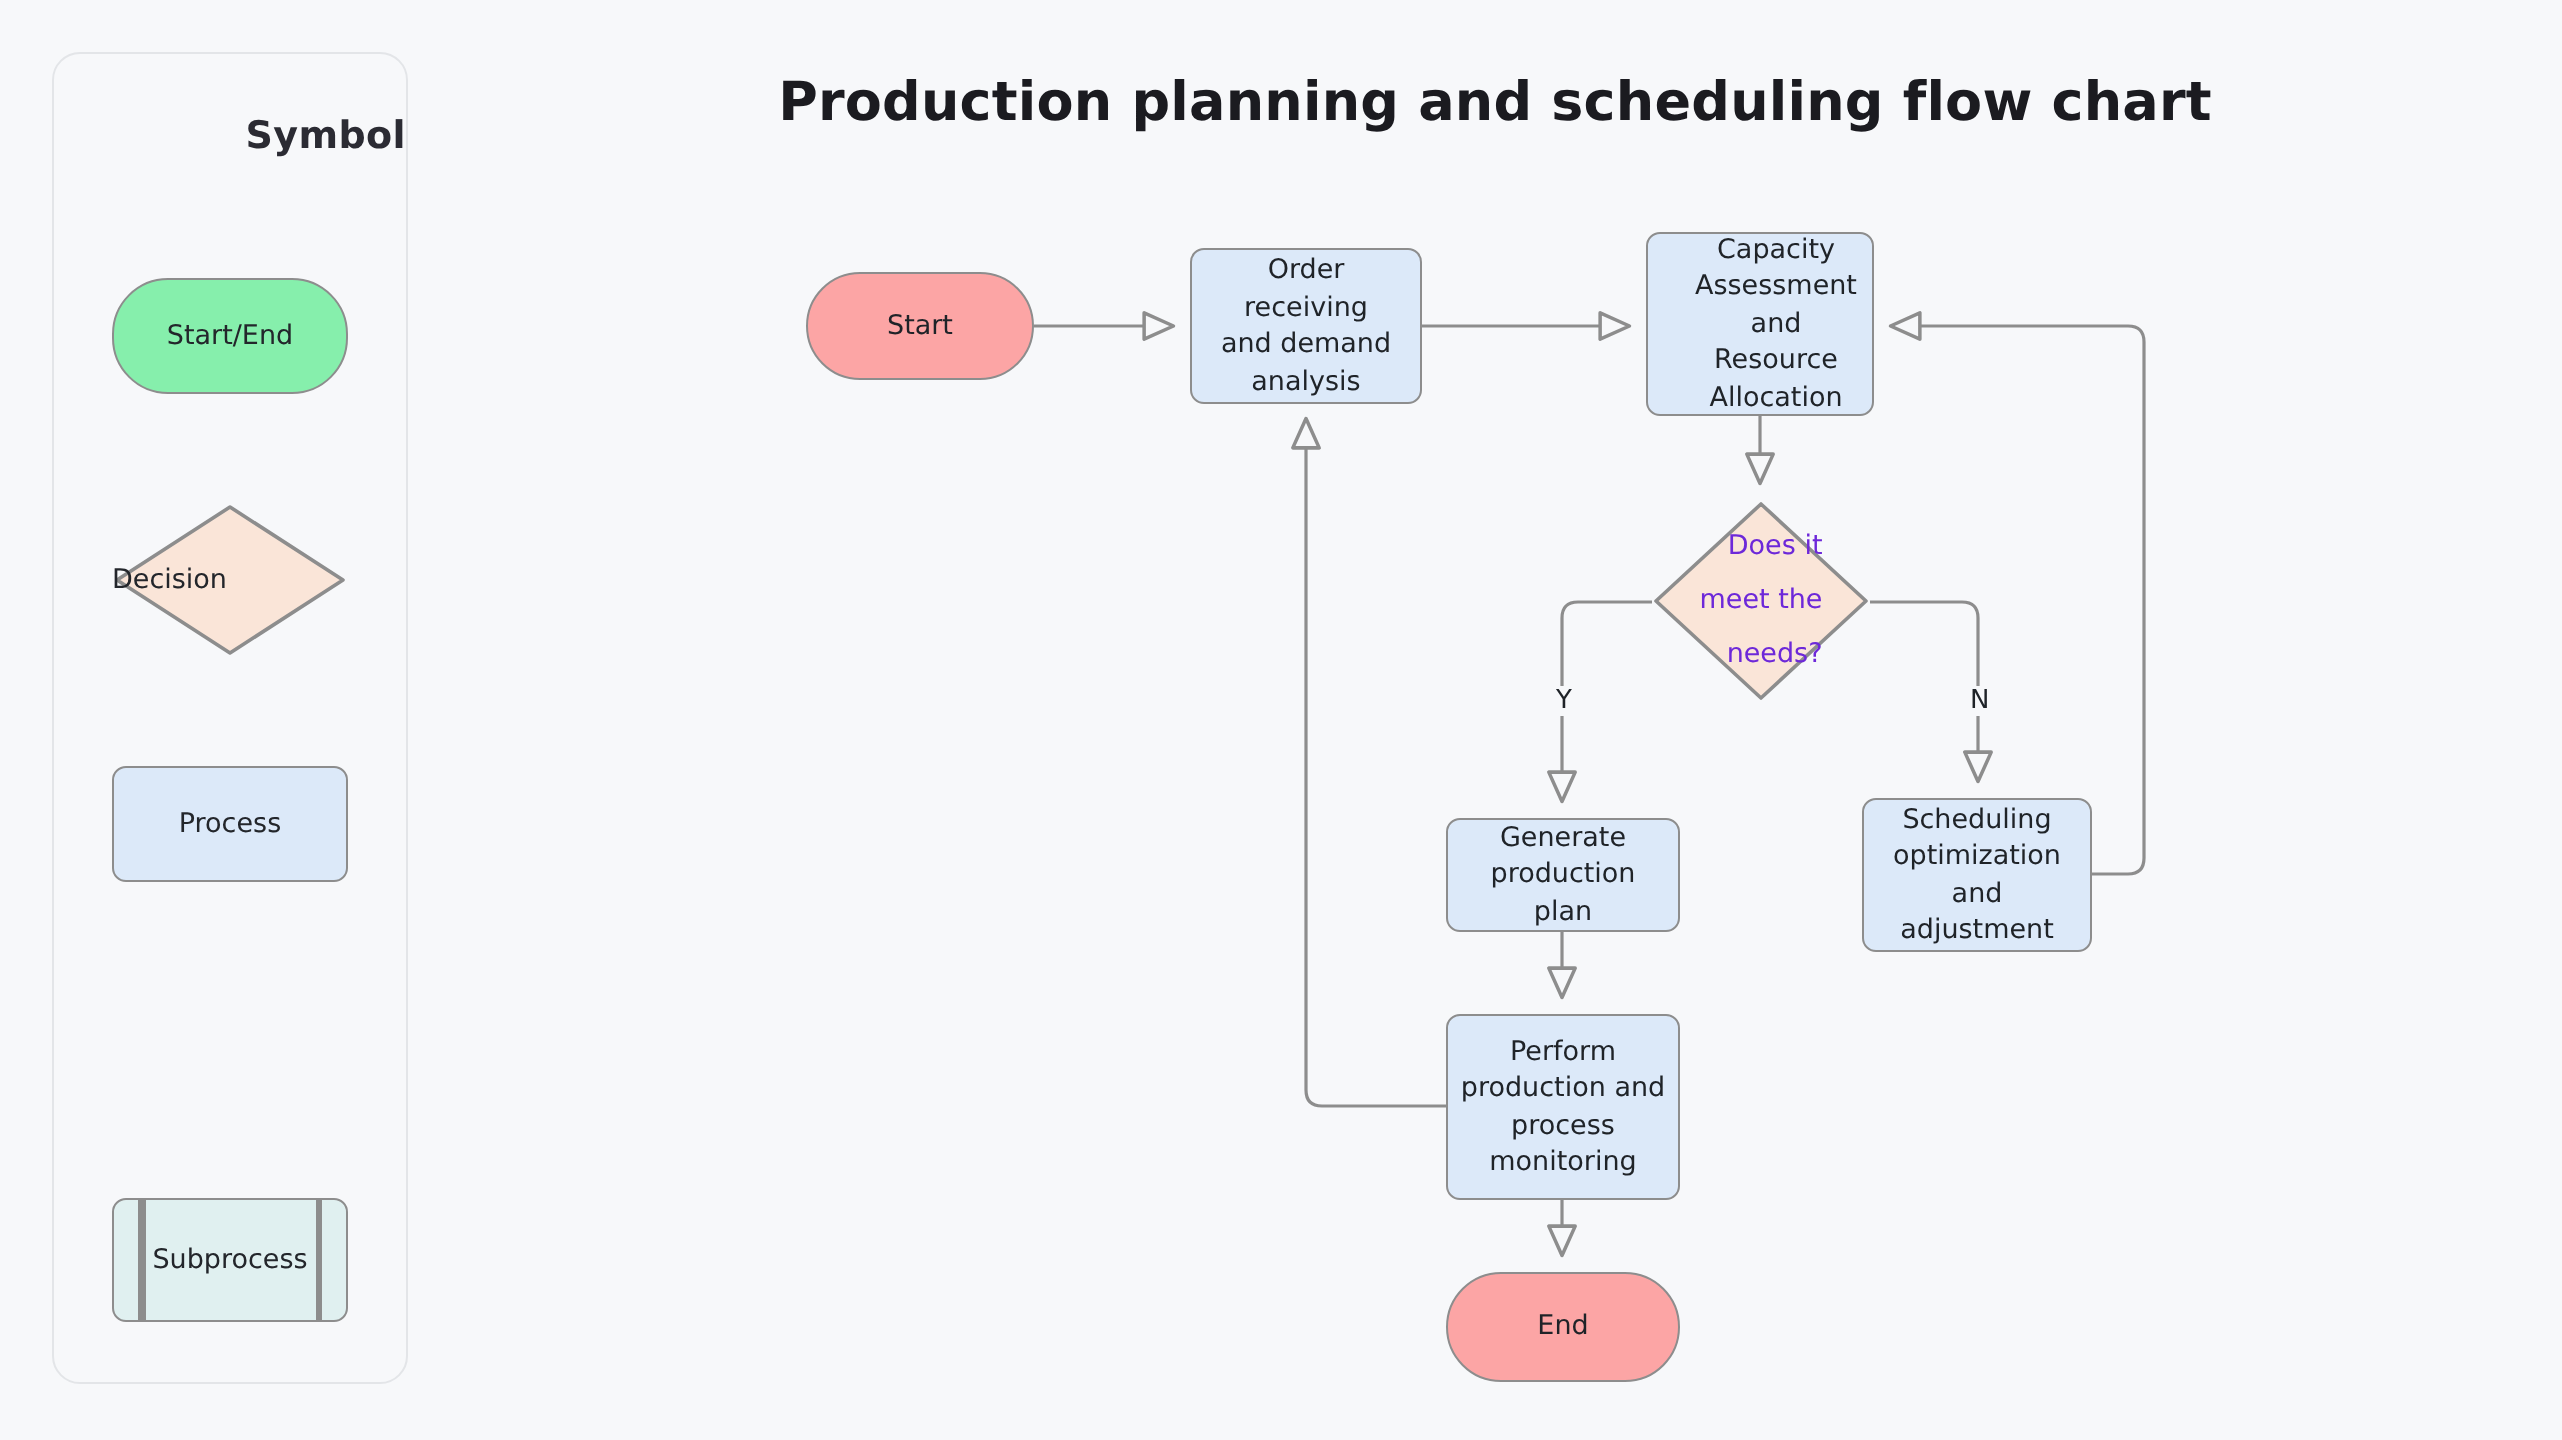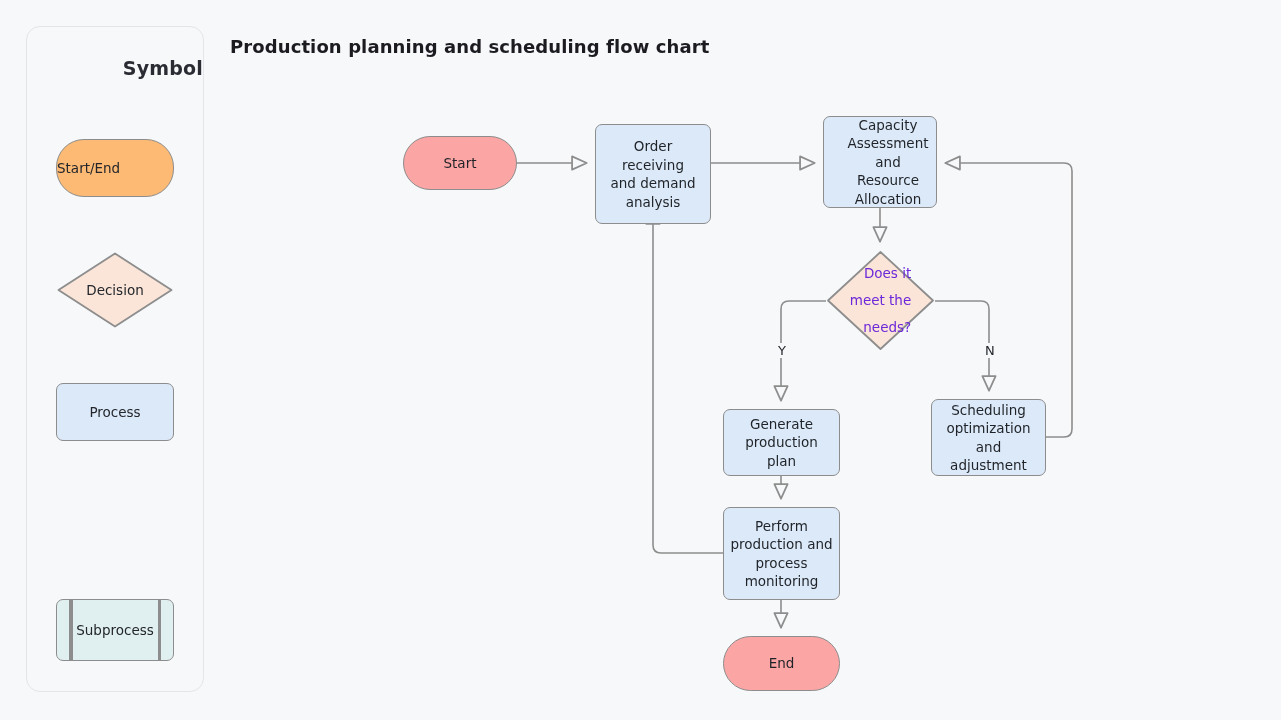--- a/index.html
+++ b/index.html
@@ -60,28 +60,28 @@
     line-height: 18px;
     color: #23262b;
     text-align: center;
     pointer-events: none;
     white-space: pre-line;
   }
 
   
   .lg-terminator {
     width: 116px; height: 56px;
-    background: #fdba74;
+    background: #86efac;
     border: 1.6px solid #8d8d8d;
     border-radius: 28px;
-    display: flex; align-items: center; justify-content: flex-start;
+    display: flex; align-items: center; justify-content: center;
   }
   .lg-diamond-wrap {
     width: 118px; height: 78px; position: relative;
-    display: flex; align-items: center; justify-content: center;
+    display: flex; align-items: center; justify-content: flex-start;
   }
   .lg-diamond-wrap svg { position: absolute; inset: 0; }
   .lg-diamond-wrap .shape-label { position: relative; z-index: 2; }
   .lg-process {
     width: 116px; height: 56px;
     background: #dce9f9;
     border: 1.6px solid #8d8d8d;
     border-radius: 7px;
     display: flex; align-items: center; justify-content: center;
   }
@@ -105,22 +105,22 @@
   .lg-subprocess .sp-bar.left  { left: 12px; }
   .lg-subprocess .sp-bar.right { right: 12px; }
   .lg-subprocess .shape-label { position: relative; z-index: 2; }
 
   
   #chart-title {
     position: absolute;
     left: 230px;
     top: 36px;
     width: 1035px;
-    text-align: left;
-    font-size: 18px;
+    text-align: center;
+    font-size: 27px;
     font-weight: bold;
     color: #1b1b20;
     letter-spacing: .1px;
   }
 
   #flow-canvas {
     position: absolute;
     left: 0; top: 0;
     width: 1281px; height: 720px;
     pointer-events: none;
@@ -228,39 +228,39 @@
     <path d="M 781 466 L 781 498" marker-end="url(#arrowOpen)"></path>
 
     <path d="M 781 600 L 781 627" marker-end="url(#arrowOpen)"></path>
 
     <path d="M 723 553 L 661 553 Q 653 553 653 545 L 653 210" marker-end="url(#arrowOpen)"></path>
   </g>
 </svg>
 
 <div class="node terminator" style="left:403px; top:136px; width:114px; height:54px;">Start</div>
 
-<div class="node process" style="left:595px; top:124px; width:116px; height:100px;">Order receiving
+<div class="node process" style="left:595px; top:124px; width:116px; height:78px;">Order receiving
 and demand
 analysis</div>
 
 <div class="node process" style="left:823px; top:116px; width:114px; height:92px;padding-left:21px;">Capacity
 Assessment and
 Resource
 Allocation</div>
 
 <div class="diamond-node" style="left:826px; top:250px; width:109px; height:101px;">
   <svg viewBox="0 0 109 101" width="109" height="101">
     <polygon points="54.5,2 107,50.5 54.5,99 2,50.5" fill="#fae5d8" stroke="#8d8d8d" stroke-width="1.8" stroke-linejoin="round"></polygon>
   </svg>
   <span class="dlabel">Does it
 meet the
 needs?</span>
 </div>
 
-<div class="node process" style="left:723px; top:409px; width:117px; height:67px;">Generate
+<div class="node process" style="left:723px; top:409px; width:117px; height:57px;">Generate
 production plan</div>
 
 <div class="node process" style="left:931px; top:399px; width:115px; height:77px;">Scheduling
 optimization and
 adjustment</div>
 
 <div class="node process" style="left:723px; top:507px; width:117px; height:93px;">Perform
 production and
 process
 monitoring</div>

